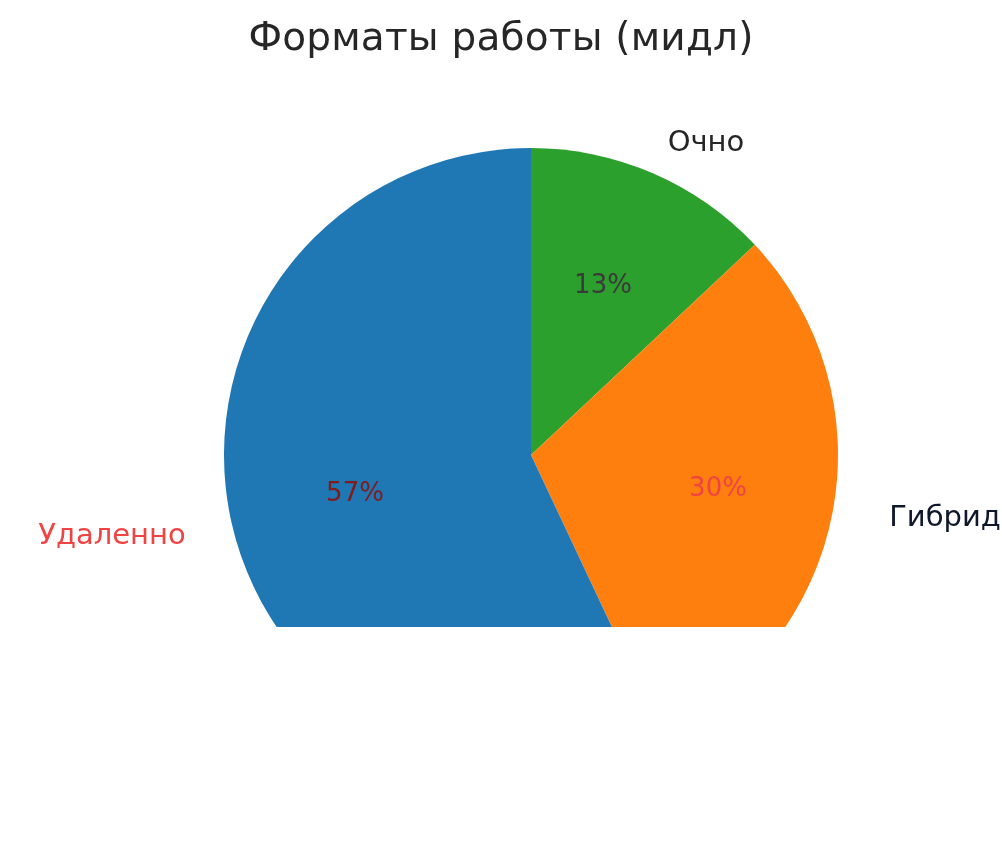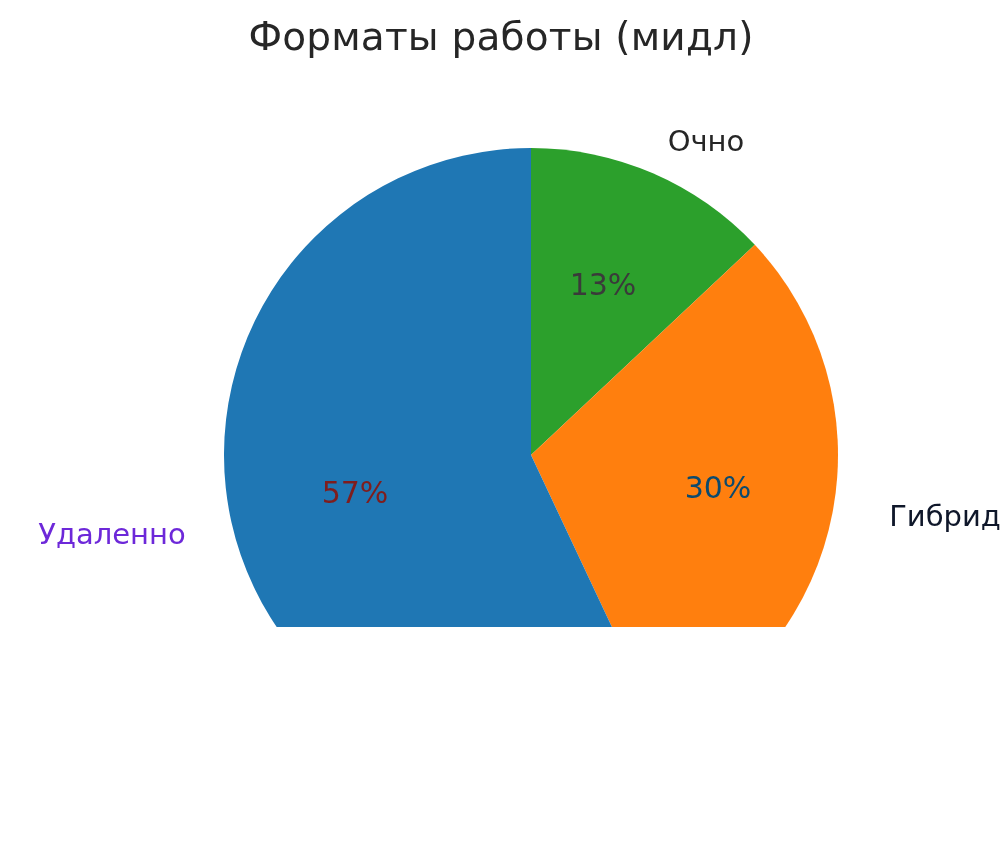--- a/index.html
+++ b/index.html
@@ -46,21 +46,21 @@
   }
   .slice-label {
     position: absolute;
     font-size: 29px;
     color: #262626;
     white-space: nowrap;
     transform: translate(-50%, -50%);
   }
   .slice-pct {
     position: absolute;
-    font-size: 30px;
+    font-size: 26px;
     color: #3a3a3a;
     white-space: nowrap;
     transform: translate(-50%, -50%);
   }
 </style>
 </head>
 <body>
 
 <div id="figure">
 
@@ -71,19 +71,19 @@
       <g id="pie-slices">
           <path d="M 519 455 L 519.00 148.00 A 307 307 0 0 1 742.79 244.84 Z" fill="#2ca02c"></path>
           <path d="M 519 455 L 742.79 244.84 A 307 307 0 0 1 649.71 732.78 Z" fill="#ff7f0e"></path>
           <path d="M 519 455 L 649.71 732.78 A 307 307 0 1 1 519.00 148.00 Z" fill="#1f77b4"></path>
         </g>
     </svg>
     <div id="pie-text-layer">
         <div class="slice-label" style="left: 694px; top: 141px; color: rgb(38, 38, 38);">Очно</div>
         <div class="slice-pct" style="left: 591px; top: 284px; color: rgb(58, 58, 58);">13%</div>
         <div class="slice-label" style="left: 933px; top: 516px; color: #0f172a;">Гибрид</div>
-        <div class="slice-pct" style="left: 706px; top: 487px; color: #0c4a6e;">30%</div>
-        <div class="slice-label" style="left: 100px; top: 534px; color: #6d28d9;">Удаленно</div>
+        <div class="slice-pct" style="left: 706px; top: 487px; color: #ef4444;">30%</div>
+        <div class="slice-label" style="left: 100px; top: 534px; color: #ef4444;">Удаленно</div>
         <div class="slice-pct" style="left: 343px; top: 492px; color: #7f1d1d;">57%</div>
       </div>
   </div>
 
 </div>
 
 </body></html>

